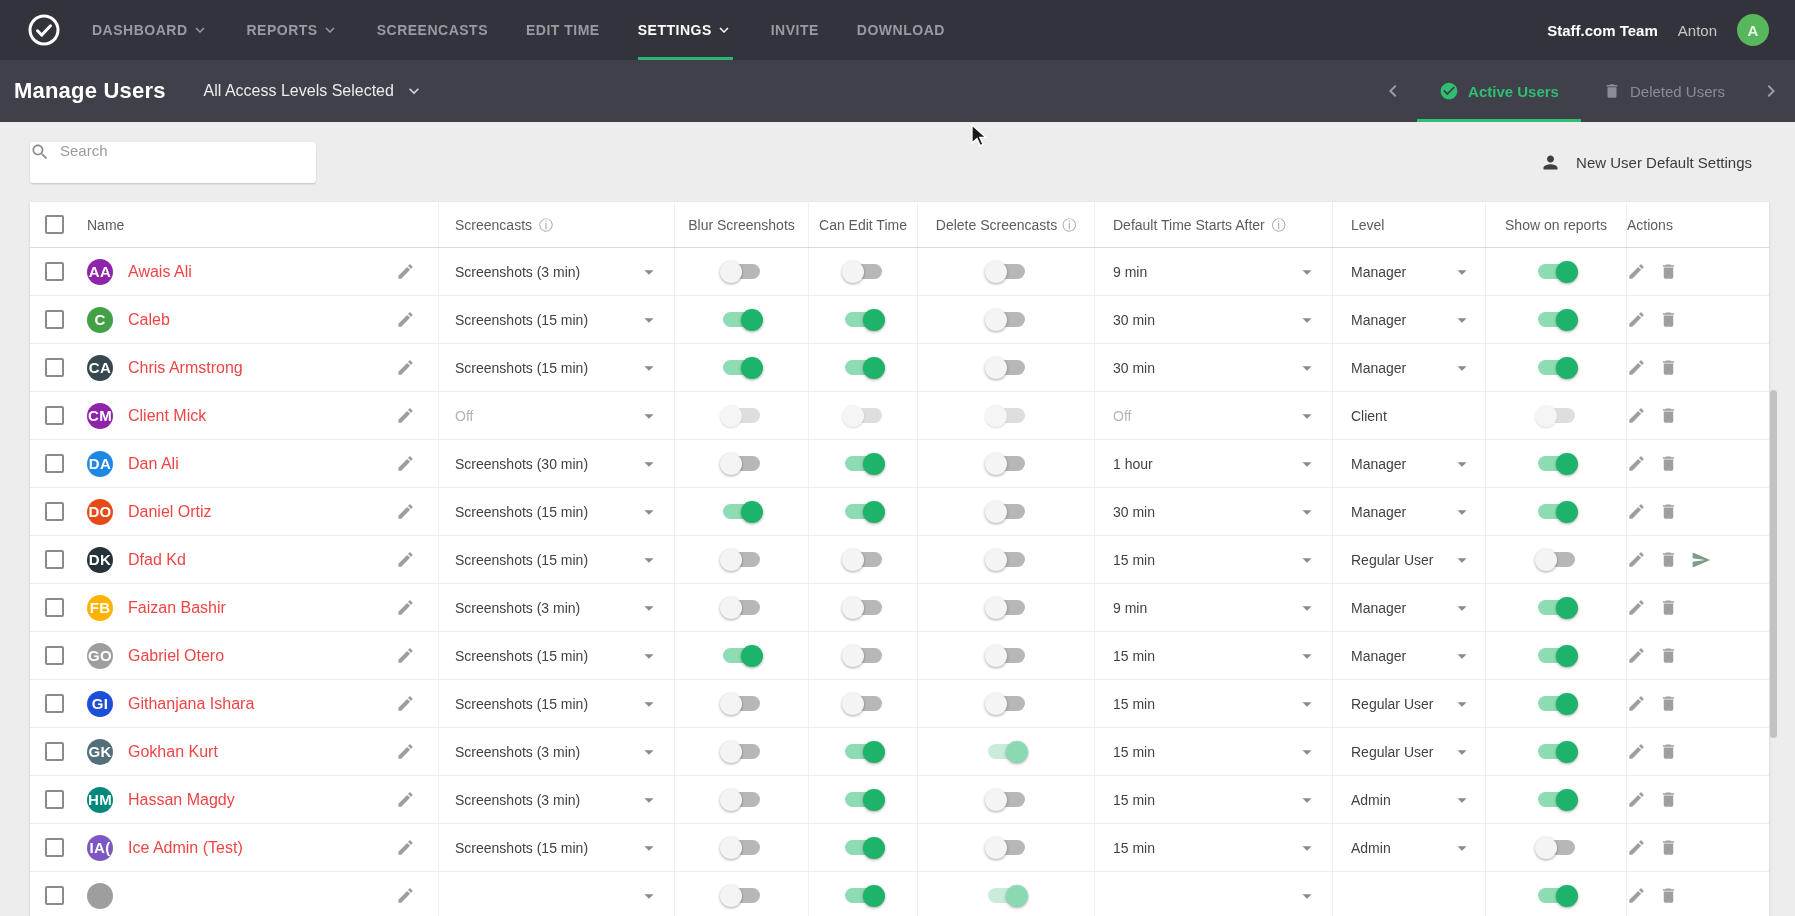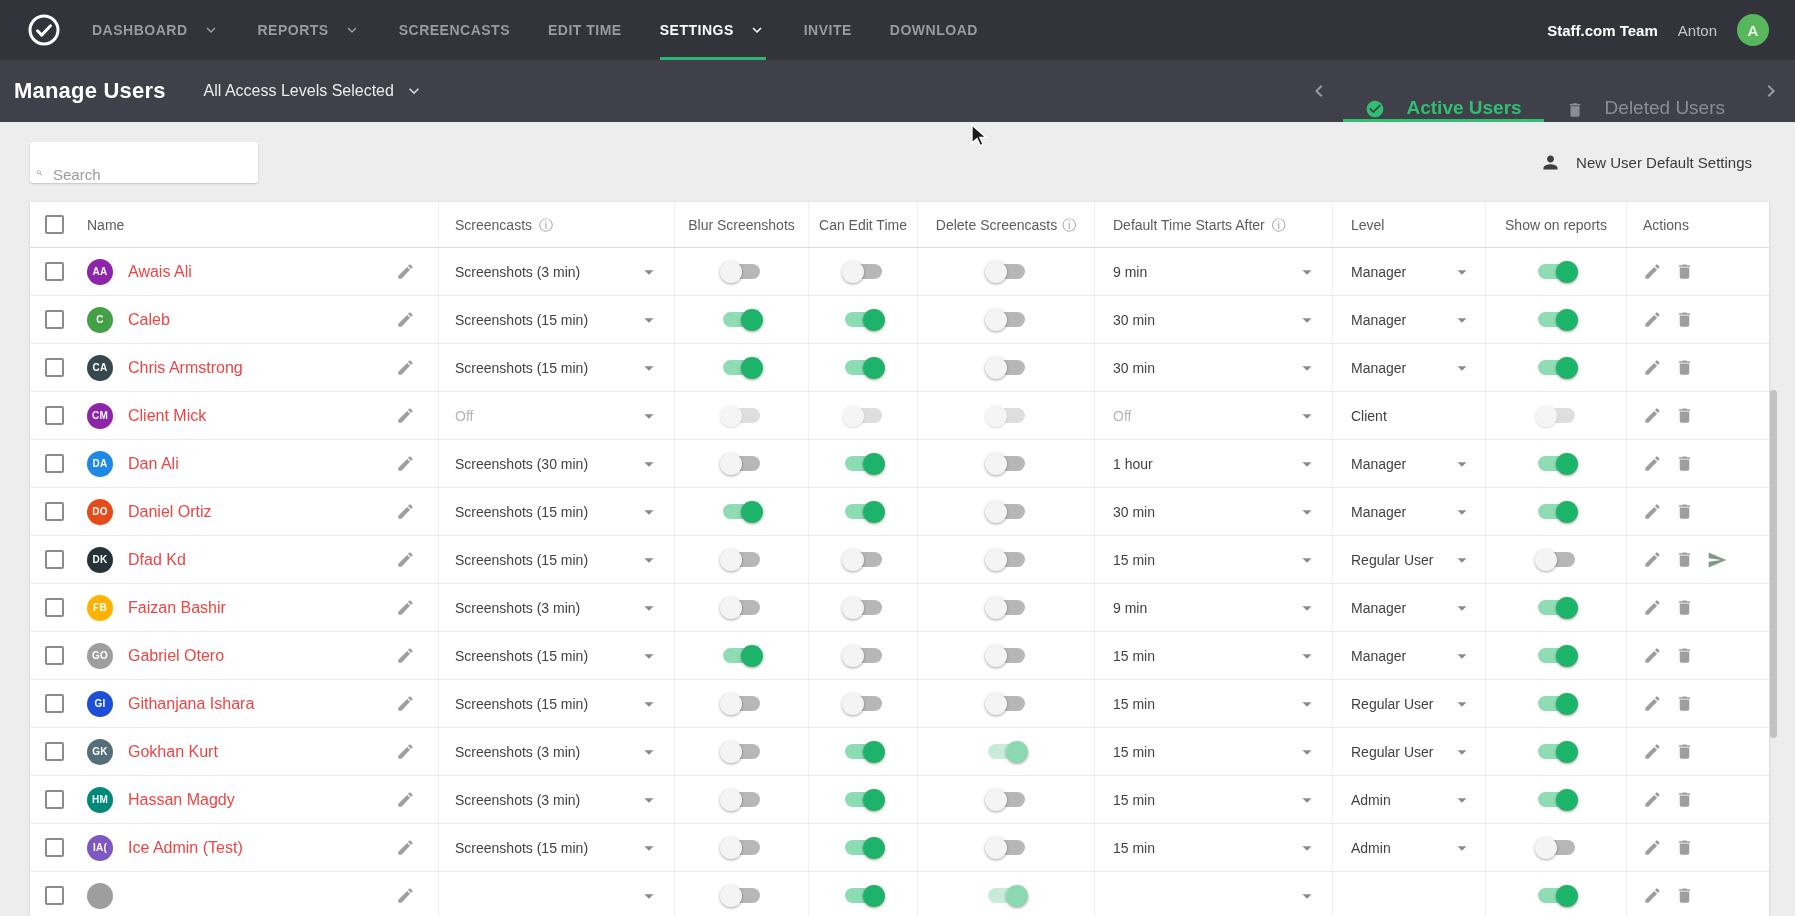--- a/index.html
+++ b/index.html
@@ -2,65 +2,65 @@
 <html><head>
 <meta charset="utf-8">
 <style>
 *{margin:0;padding:0;box-sizing:border-box}
 body{width:1795px;height:916px;overflow:hidden;position:relative;background:#ededee;font-family:"Liberation Sans",sans-serif}
 
 
 .topnav{height:60px;background:#33333b;display:flex;align-items:stretch;padding:0 26px}
 .logo-wrap{display:flex;align-items:center;margin-right:30px}
 .nav-items{display:flex;gap:38px}
-.nav-item{display:flex;align-items:center;gap:14px;font-size:14px;font-weight:700;letter-spacing:.5px;color:#9a9aa2;border-bottom:3px solid transparent;padding-top:3px;cursor:pointer}
+.nav-item{display:flex;align-items:center;gap:3px;font-size:14px;font-weight:700;letter-spacing:.5px;color:#9a9aa2;border-bottom:3px solid transparent;padding-top:3px;cursor:pointer}
 .nav-item.active{color:#fff;border-bottom-color:#2bb673}
 .nav-right{margin-left:auto;display:flex;align-items:center;gap:20px}
 .team-name{color:#fff;font-size:15px;font-weight:700;cursor:pointer}
 .user-name{color:#c6c6cc;font-size:15px;cursor:pointer}
 .user-avatar{width:32px;height:32px;border-radius:50%;background:#58b65c;color:#eaf6e8;font-size:15px;font-weight:700;display:flex;align-items:center;justify-content:center;cursor:pointer}
 
 
 .subheader{height:62px;background:#3f4049;display:flex;align-items:stretch;padding-left:14px}
 .page-title{display:flex;align-items:center;font-size:22px;font-weight:700;color:#fff;letter-spacing:.2px}
 .filter{display:flex;align-items:center;gap:10px;margin-left:38px;font-size:16px;color:#ededf0;cursor:pointer}
 .tabs{margin-left:auto;display:flex;align-items:stretch}
 .tab-arrow{display:flex;align-items:center;padding:0 12px;cursor:pointer}
-.tab{display:flex;align-items:flex-end;gap:21px;padding:3px 22px 0;font-size:19px;border-bottom:3px solid transparent;cursor:pointer}
+.tab{display:flex;align-items:center;gap:9px;padding:3px 22px 0;font-size:15px;border-bottom:3px solid transparent;cursor:pointer}
 .tab.active{color:#2fbe72;border-bottom-color:#2fbe72;font-weight:700}
 .tab.inactive{color:#8c8c94}
 
 
 .toolbar{display:flex;align-items:center;padding:20px 30px 0}
-.search-box{width:228px;height:41px;background:#fff;border-radius:3px;display:flex;align-items:flex-end;gap:10px;padding:0 6px;box-shadow:0 1px 2px rgba(0,0,0,.18)}
+.search-box{width:286px;height:41px;background:#fff;border-radius:3px;display:flex;align-items:flex-start;gap:10px;padding:0 0;box-shadow:0 1px 2px rgba(0,0,0,.18)}
 .search-box input{flex:1;border:none;outline:none;background:transparent;font-size:15px;color:#3c3c3c;font-family:inherit}
 .search-box input::placeholder{color:#9b9b9b}
 .new-user-btn{margin-left:auto;margin-right:13px;display:flex;align-items:center;gap:15px;font-size:15px;color:#3a3a3a;cursor:pointer}
 
 
 .table{margin:19px 26px 0 30px;background:#fff;box-shadow:0 1px 3px rgba(0,0,0,.14)}
 .thead{display:flex;height:46px;border-bottom:1px solid #dcdcdc;font-size:14px;color:#5d5d60}
 .trow{display:flex;height:48px;border-bottom:1px solid #ebebeb;background:#fff}
 .cell{display:flex;align-items:center;height:100%}
 .col-check{width:48px;flex:none;justify-content:center}
 .col-name{width:360px;flex:none;padding-left:9px}
 .col-screencasts{width:236px;flex:none;padding:0 14px 0 16px}
 .col-blur{width:134px;flex:none;justify-content:center}
 .col-canedit{width:109px;flex:none;justify-content:center}
 .col-delete{width:177px;flex:none;justify-content:center}
 .col-inactive{width:238px;flex:none;padding:0 14px 0 18px}
 .col-level{width:153px;flex:none;padding:0 12px 0 18px}
 .col-show{width:141px;flex:none;justify-content:center}
-.col-actions{width:143px;flex:none;padding-left:16px;gap:13px}
+.col-actions{width:143px;flex:none;gap:13px}
 .col-screencasts,.col-blur,.col-canedit,.col-delete,.col-inactive,.col-level,.col-show,.col-actions{border-left:1px solid #f0f0f0}
 .trow .col-screencasts,.trow .col-inactive,.trow .col-level{justify-content:space-between}
 .thead .col-screencasts,.thead .col-inactive{gap:7px}
 .thead .col-blur,.thead .col-canedit,.thead .col-delete,.thead .col-show{gap:5px}
 .checkbox{width:19px;height:19px;border:2px solid #8b8b8b;border-radius:2px;background:#fff;cursor:pointer;flex:none}
-.avatar{width:26px;height:26px;border-radius:50%;color:#fff;font-size:10px;font-weight:700;letter-spacing:.3px;display:flex;align-items:center;justify-content:center;flex:none;overflow:hidden}
+.avatar{width:26px;height:26px;border-radius:50%;color:#fff;font-size:15px;font-weight:700;letter-spacing:.3px;display:flex;align-items:center;justify-content:center;flex:none;overflow:hidden}
 .uname{flex:1;margin-left:15px;font-size:16px;color:#ef4444;white-space:nowrap}
 .icon-btn{display:flex;align-items:center;cursor:pointer}
 .edit-name{margin-right:23px}
 .sel-text{font-size:14px;color:#424242;white-space:nowrap}
 .muted{color:#b5b5b8}
 .info{font-size:14px;color:#9b9b9b;cursor:pointer;line-height:1}
 .dd{flex:none}
 
 
 .toggle{position:relative;width:37px;height:15px;border-radius:8px;background:#b7b7b7;cursor:pointer;flex:none}

